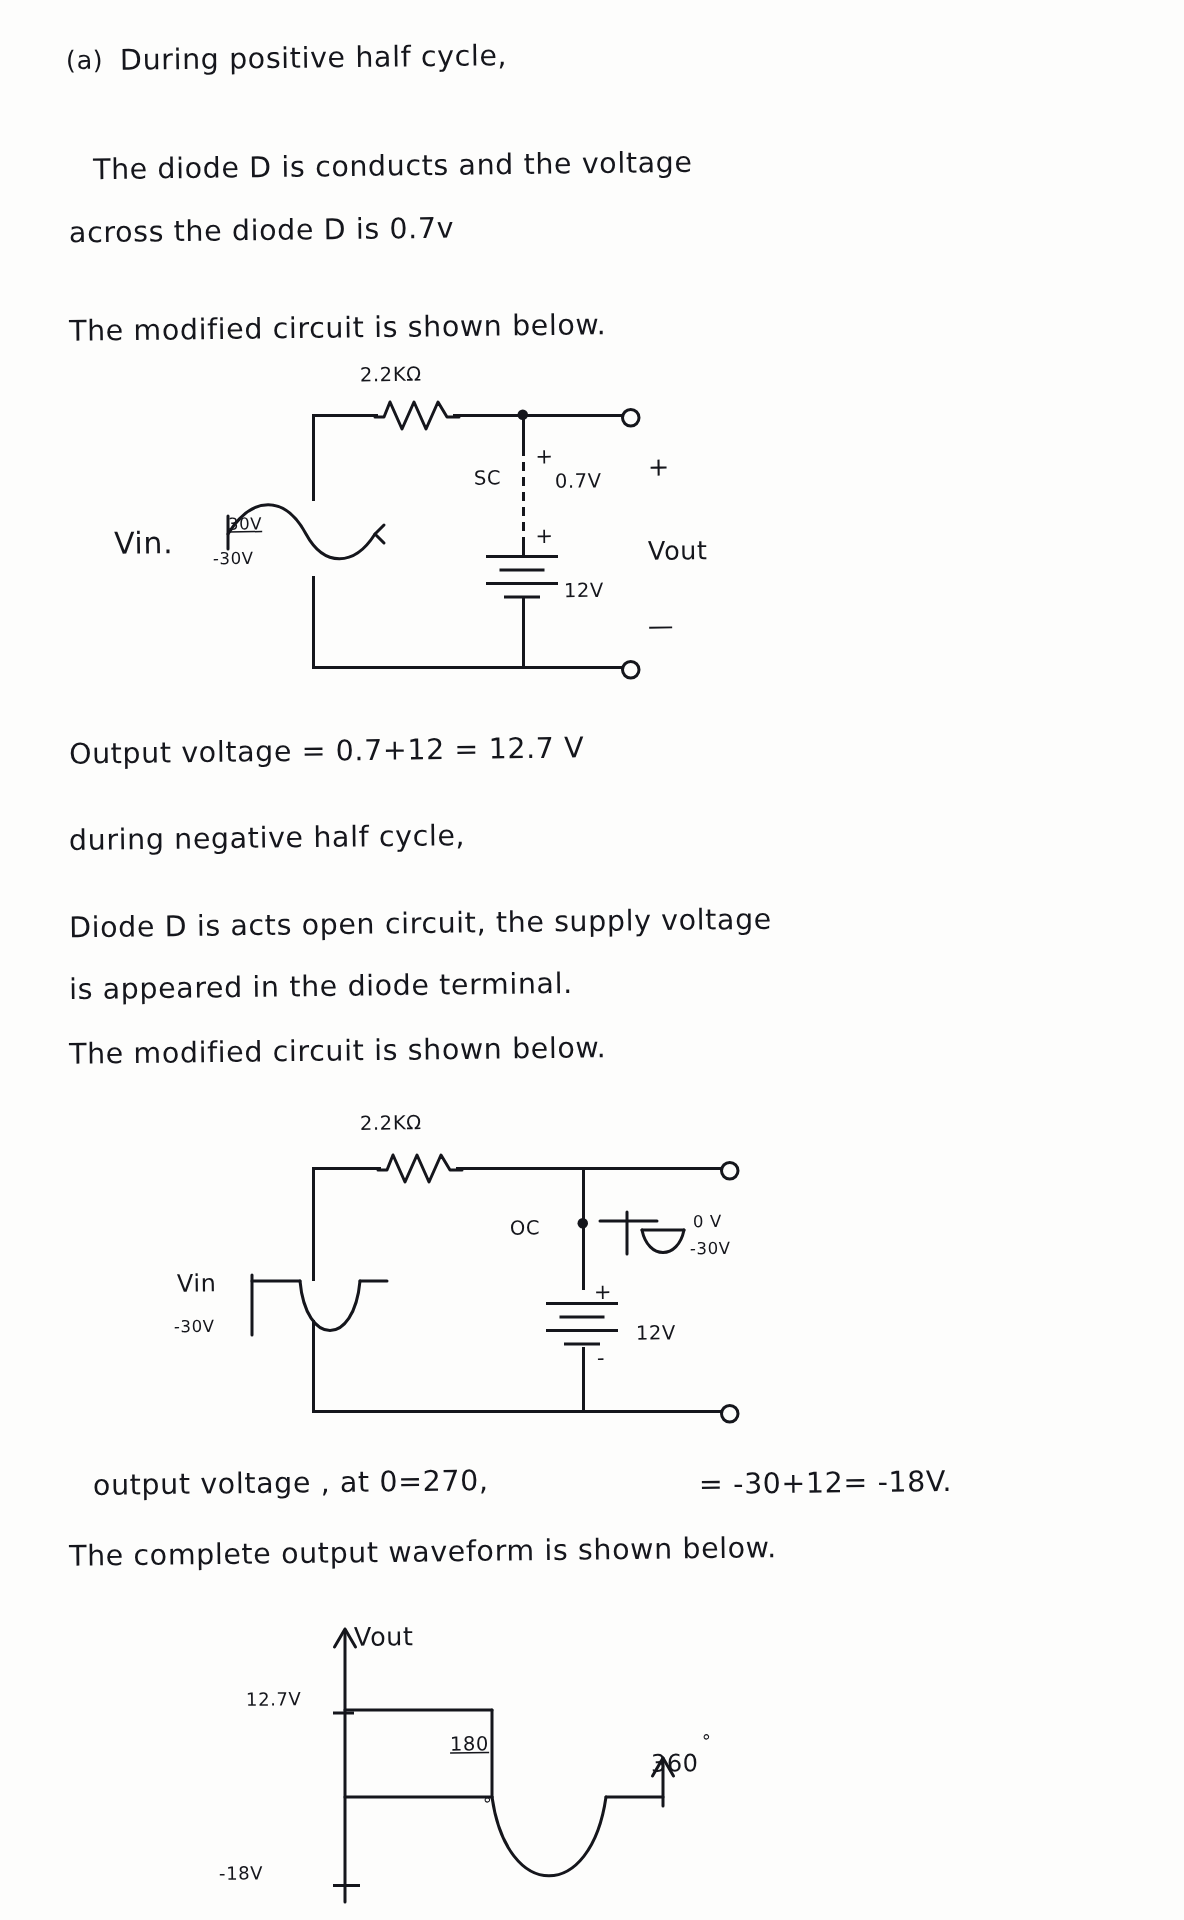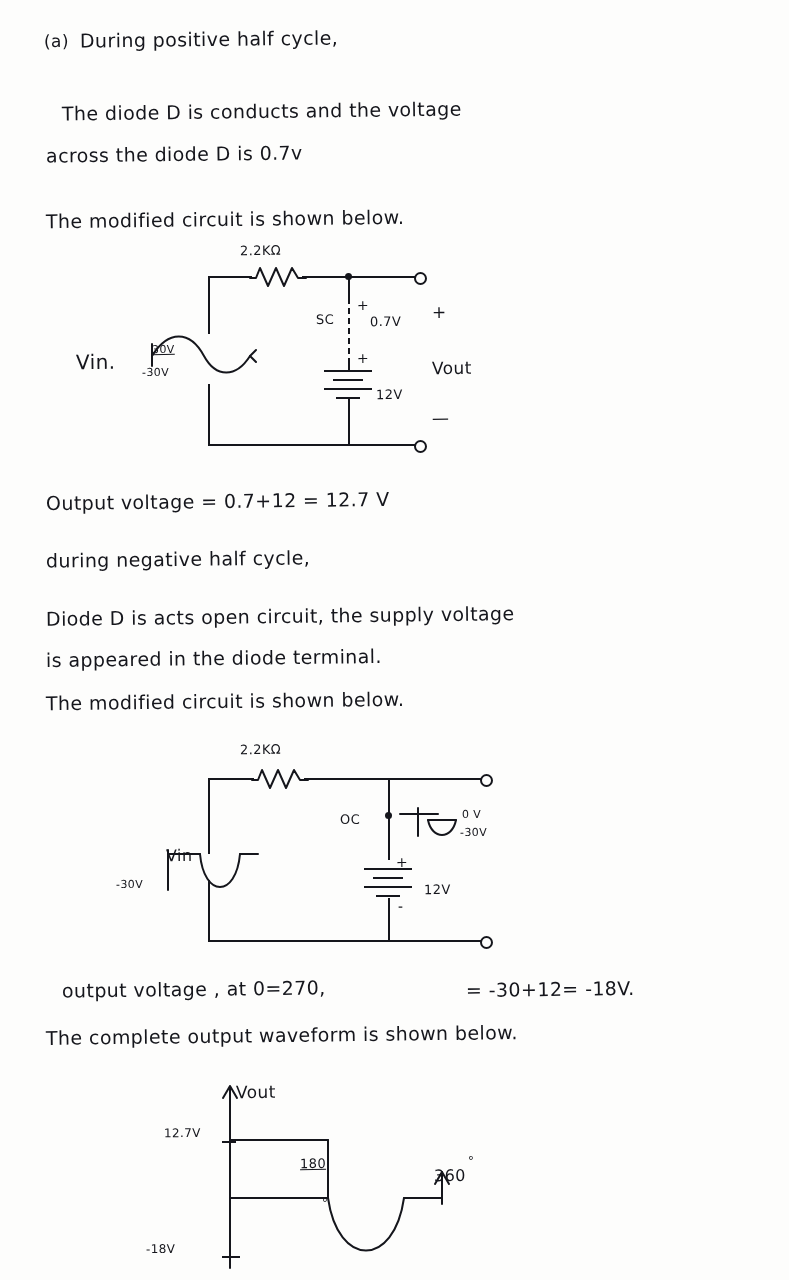--- a/index.html
+++ b/index.html
@@ -172,21 +172,21 @@
     <div class="batt" style="left:358px; top:868px; width:60px; height:42px;">
       <i style="width:48px; top:0px;"></i>
       <i style="width:30px; top:9px;"></i>
       <i style="width:48px; top:18px;"></i>
       <i style="width:24px; top:27px;"></i>
     </div>
     <div class="hw small" style="left:424px; top:882px;">12V</div>
     <div class="hw tiny" style="left:398px; top:898px; font-size:14px;">-</div>
     <div class="wire v" style="left:388px; top:898px; height:44px;"></div>
 
-    <div class="hw small" style="left:118px; top:846px; font-size:16px;margin-left:48px;">Vin</div>
+    <div class="hw small" style="left:118px; top:846px; font-size:16px;">Vin</div>
     <div class="hw tiny" style="left:116px; top:878px;">-30V</div>
     <svg style="left:166px; top:842px;" width="96" height="54">
       <path class="ink" d="M2,8 L2,48"></path>
       <path class="ink" d="M2,12 L34,12"></path>
       <path class="ink" d="M34,12 C38,56 70,56 74,12"></path>
       <path class="ink" d="M74,12 L92,12"></path>
     </svg>
 
     <div class="wire v" style="left:208px; top:778px; height:76px;"></div>
     <div class="wire v" style="left:208px; top:880px; height:62px;"></div>

